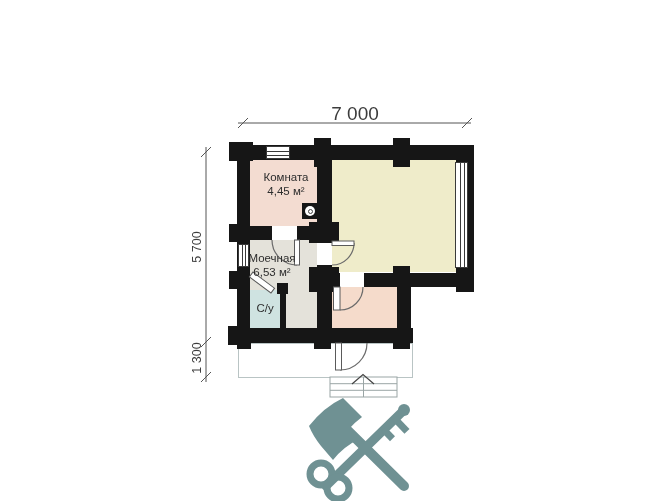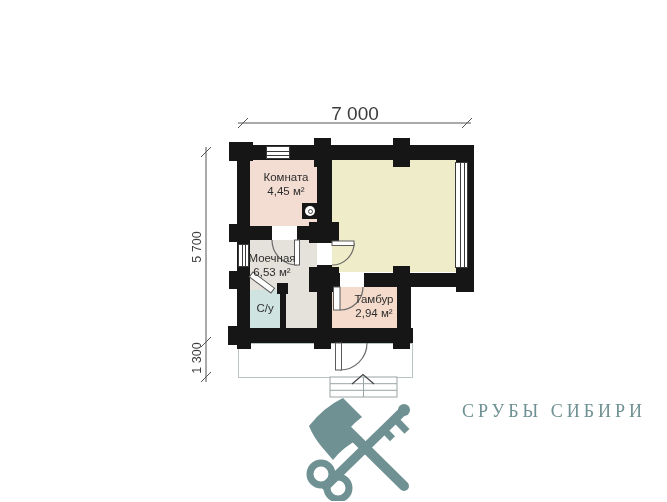--- a/index.html
+++ b/index.html
@@ -138,24 +138,20 @@
     <div>Комната</div>
     <div>4,45 м²</div>
   </div>
   <div class="room-label" style="left:234px;top:251px;width:76px">
     <div>Моечная</div>
     <div>6,53 м²</div>
   </div>
   <div class="room-label" style="left:246px;top:301px;width:38px">
     <div>С/у</div>
   </div>
-  <div class="room-label" style="left:336px;top:292px;width:76px">
-    <div>Тамбур</div>
-    <div>2,94 м²</div>
-  </div>
 
   <div class="dim-label" style="left:305px;top:103px;width:100px">7 000</div>
   <div class="dim-label vert" style="left:168px;top:240px">5 700</div>
   <div class="dim-label vert" style="left:168px;top:351px">1 300</div>
 
   <svg class="abs" style="left:296px;top:389px" width="132" height="112" viewBox="0 0 132 112">
     <g fill="#6f9193" stroke="none">
 
       <line x1="34" y1="24" x2="108" y2="97" stroke="#6f9193" stroke-width="10" stroke-linecap="round"></line>
 
@@ -167,16 +163,15 @@
       <circle cx="42" cy="99" r="11" fill="none" stroke="#6f9193" stroke-width="7"></circle>
 
       <circle cx="108" cy="21" r="6"></circle>
 
       <rect width="18" height="7" transform="translate(101,27) rotate(46)"></rect>
       <rect width="13" height="7" transform="translate(90,38) rotate(46)"></rect>
     </g>
   </svg>
 
   <div class="logo-text">
-    <div class="logo-l3">СРУБЫ СИБИРИ</div>
   </div>
 
 </div>
 
 </body></html>

